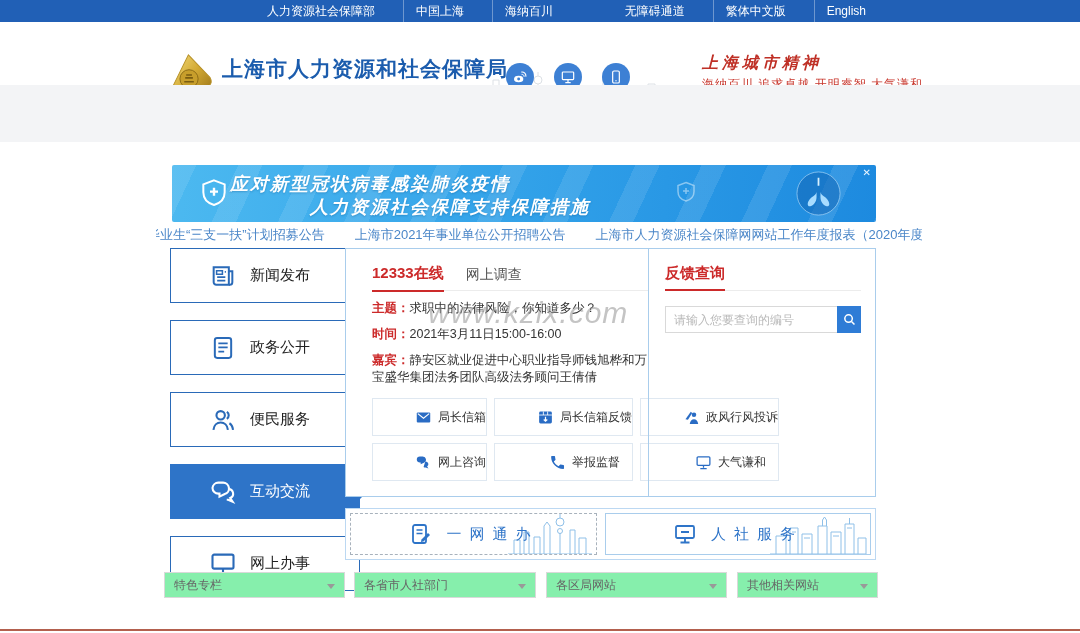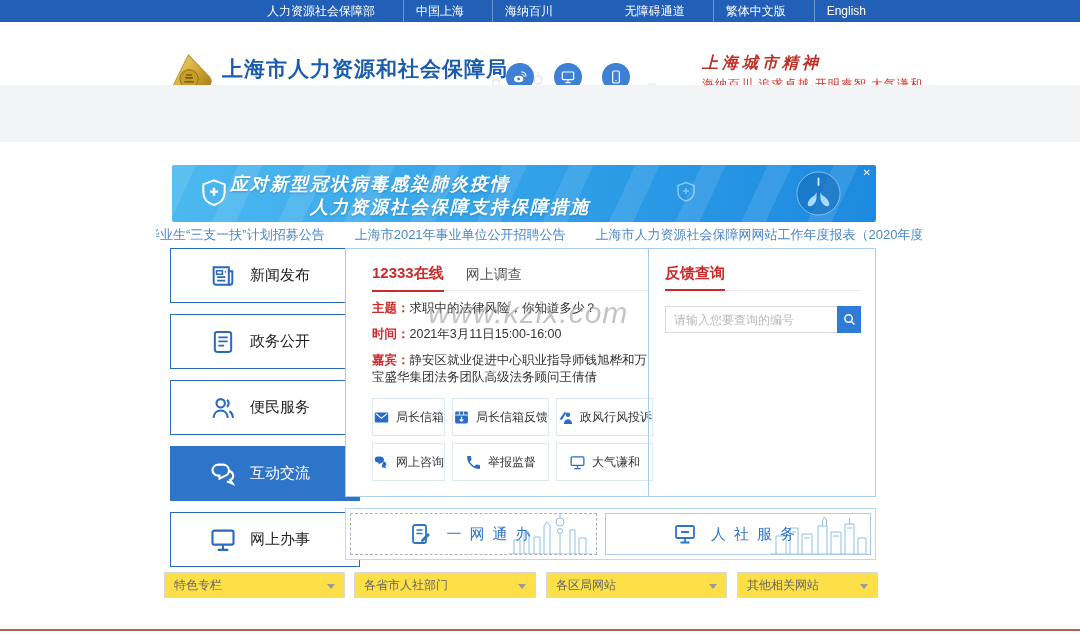--- a/index.html
+++ b/index.html
@@ -65,21 +65,21 @@
   .banner .l2 { position:absolute; left:138px; top:30px; color:#fff; font-size:18px; font-weight:bold; font-style:italic; letter-spacing:2px; text-shadow:0 1px 2px rgba(0,80,140,.35); z-index:2; }
   .lungs { position:absolute; right:34px; top:5px; width:47px; height:47px; z-index:2; }
   .banner-close { position:absolute; right:5px; top:2px; color:#eaf6ff; font-size:10px; z-index:3; cursor:pointer; }
 
   
   .ticker { position:absolute; left:156px; top:226px; width:766px; height:18px; overflow:hidden; }
   .ticker .row { display:flex; gap:30px; margin-left:-9px; white-space:nowrap; }
   .ticker a { font-size:13px; color:#4a86c8; text-decoration:none; }
 
   
-  .sidebar { position:absolute; left:170px; top:248px; width:190px; display:flex; flex-direction:column; gap:11px; }
+  .sidebar { position:absolute; left:170px; top:248px; width:190px; display:flex; flex-direction:column; gap:17px; }
   .snav { position:relative; height:55px; background:#fff; border:1px solid #2a6ab8; display:flex; align-items:center; padding-left:38px; cursor:pointer; }
   .snav .sicon { width:28px; height:28px; color:#2a6ab8; margin-right:13px; flex:none; }
   .snav .slabel { font-size:15px; color:#222; }
   .snav.active { background:#2e74c8; border-color:#2e74c8; }
   .snav.active .sicon { color:#fff; }
   .snav.active .slabel { color:#fff; }
   .snav .arrow { display:none; }
   .snav.active .arrow { display:block; position:absolute; right:-8px; top:50%; margin-top:-8px;
     width:0; height:0; border-top:8px solid transparent; border-bottom:8px solid transparent; border-left:8px solid #2e74c8; }
 
@@ -90,21 +90,21 @@
   .tab-active { position:relative; font-size:15px; font-weight:bold; color:#cc2a2a; height:32px; line-height:28px; cursor:pointer; }
   .tab-active::after { content:""; position:absolute; left:0; right:0; bottom:-1px; height:2px; background:#cc2a2a; }
   .tab-inactive { font-size:14px; color:#555; margin-left:22px; cursor:pointer; }
   .inforow { margin-top:9px; font-size:12.5px; line-height:17px; }
   .inforow .lab { color:#cc2a2a; font-weight:bold; }
   .inforow .val { color:#333; }
   .btnrow { margin-top:11px; display:flex; gap:10px; }
   .bluebtn { display:flex; align-items:center; gap:6px; background:#5290dc; border:none; color:#fff; font-size:12px; padding:5px 13px; border-radius:3px; cursor:pointer; font-family:"Liberation Sans",sans-serif; }
   .bluebtn svg { width:12px; height:12px; }
   .svcgrid { margin-top:12px; display:grid; grid-template-columns:repeat(3,1fr); gap:7px; }
-  .svc { height:38px; border:1px solid #dfe8f1; background:#fff; display:flex; align-items:center; justify-content:center; gap:6px; cursor:pointer; }
+  .svc { height:38px; border:1px solid #dfe8f1; background:#fff; display:flex; align-items:center; justify-content:center; gap:6px; cursor:pointer;padding-left:42px; }
   .svc .svcicon { width:17px; height:17px; color:#2a6cc4; flex:none; }
   .svc .svclabel { font-size:12px; color:#333; white-space:nowrap; }
 
   .panel-right { position:absolute; left:302px; right:0; top:0; bottom:0; border-left:1px solid #a9cdec; padding:10px 14px 0 16px; }
   .fb-head { position:relative; height:32px; border-bottom:1px solid #ececec; }
   .fb-title { position:relative; display:inline-block; font-size:15px; font-weight:bold; color:#cc2a2a; line-height:28px; }
   .fb-title::after { content:""; position:absolute; left:0; right:0; bottom:-4px; height:2px; background:#cc2a2a; }
   .fb-query { margin-top:15px; display:flex; }
   .fb-query input { flex:1; height:27px; border:1px solid #d9d9d9; border-right:none; padding:4px 8px; font-size:12px; color:#333; outline:none; font-family:"Liberation Sans",sans-serif; }
   .fb-query input::placeholder { color:#b9b9b9; }
@@ -115,21 +115,21 @@
   .quick { position:absolute; left:345px; top:508px; width:531px; height:52px; background:#fff; border:1px solid #bcd8f2; }
   .qbox { position:absolute; top:4px; bottom:4px; display:flex; align-items:center; justify-content:center; gap:14px; cursor:pointer; overflow:hidden; }
   .qbox.q1 { left:4px; width:247px; border:1px dashed #a8b2bc; }
   .qbox.q2 { left:259px; right:4px; border:1px solid #a9cdec; }
   .qbox .qicon { width:24px; height:24px; color:#2e74c8; flex:none; z-index:2; }
   .qbox .qlabel { font-size:15px; color:#2e74c8; letter-spacing:8px; z-index:2; white-space:nowrap; }
   .qbox .qart { position:absolute; right:2px; bottom:0; height:42px; color:#8fc0e8; z-index:1; }
 
   
   .ddrow { position:absolute; top:572px; left:0; right:0; height:26px; }
-  .dd { position:absolute; top:0; height:26px; background:#fde047; border:1px solid #d9d9d9; cursor:pointer; }
+  .dd { position:absolute; top:0; height:26px; background:#86efac; border:1px solid #d9d9d9; cursor:pointer; }
   .dd .ddlabel { font-size:12px; color:#666; line-height:24px; padding-left:9px; }
   .dd .caret { position:absolute; right:9px; top:11px; width:0; height:0; border-left:4px solid transparent; border-right:4px solid transparent; border-top:5px solid #999; }
   .dd1 { left:164px; width:181px; } .dd2 { left:354px; width:182px; }
   .dd3 { left:546px; width:181px; } .dd4 { left:737px; width:141px; }
 
   .footer-line { position:absolute; top:629px; left:0; right:0; height:2px; background:#b3604e; }
 
   .watermark { position:absolute; left:428px; top:296px; font-size:30px; color:#8a8a8a; opacity:.5; letter-spacing:1px; z-index:9; pointer-events:none;font-style:italic; }
 </style>
 </head>

